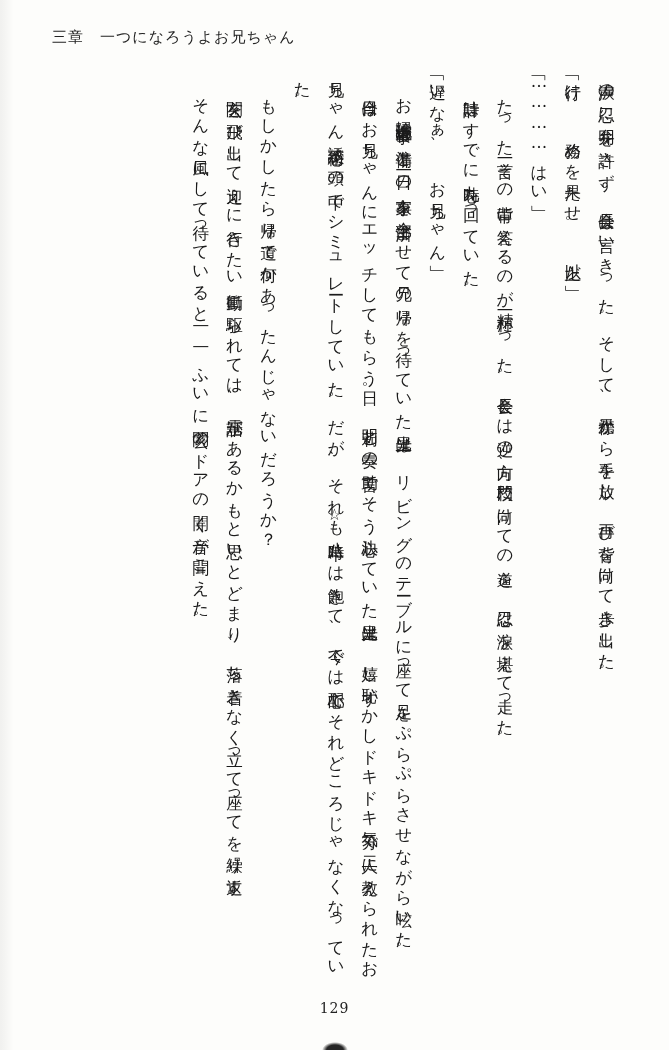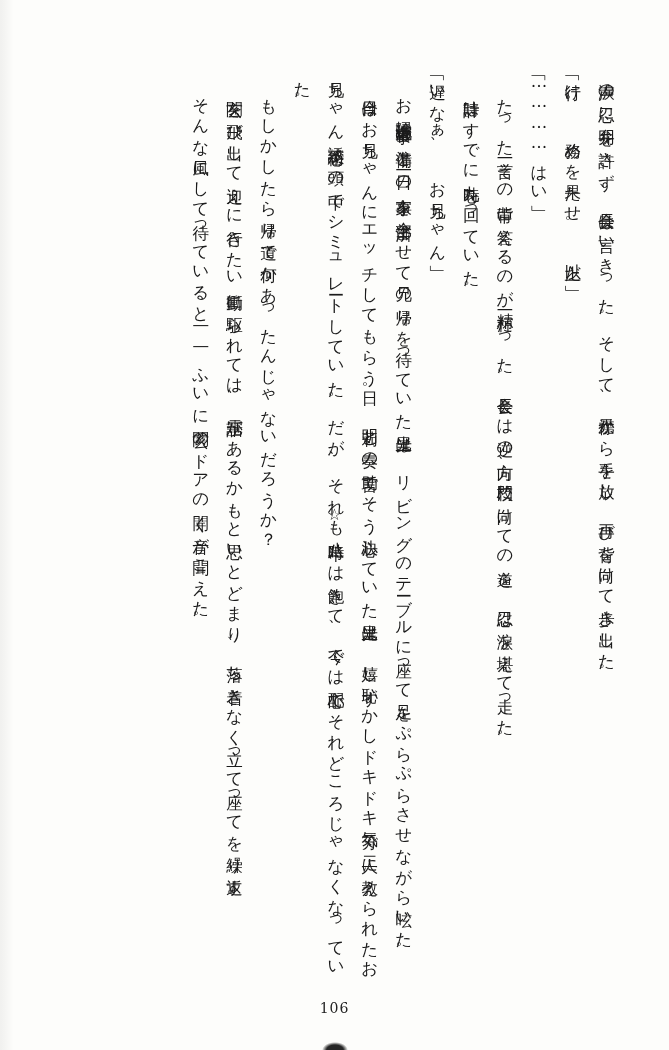--- a/index.html
+++ b/index.html
@@ -103,33 +103,34 @@
     pointer-events: none;
   }
 </style>
 </head>
 <body>
 
 <div class="page">
 
   <div class="paper-edge"></div>
 
+  <div class="running-head">三章　一つになろうよお兄ちゃん</div>
 
   <div class="body-text">
     <p class="noindent">涙声の忍に弁明を許さず、会長は言いきった。そして、襟元から手を放し、再び背を向けて歩き出した。</p>
     <p class="noindent">「行け。　務めを果たせ。　以上だ」</p>
     <p class="noindent">「…………はい」</p>
     <p>たった一言その背中に答えるのが精一杯だった。会長とは逆の方向、校門に向けての道を、忍は涙を堪えて走った。</p>
     <p>時計はすでに九時を回っていた。</p>
     <p class="noindent">「遅いなぁ、　お兄ちゃん」</p>
     <p>お掃除洗濯食事の準備と一日の家事を全部済ませて兄の帰りを待っていた光里は、リビングのテーブルに座って足をぷらぷらさせながら呟いた。</p>
     <p>今日はお兄ちゃんにエッチしてもらう日。　明莉と奏の助言でそう決心していた光里は、嬉し恥ずかしドキドキ気分で二人に教えられたお兄ちゃん誘惑術を頭の中でシミュレートしていた。だが、それも八時半には飽きて、今では心配でそれどころじゃなくなっていた。</p>
     <p>もしかしたら帰り道で何かあったんじゃないだろうか？</p>
     <p>玄関を飛び出して迎えに行きたい衝動に駆られては、電話があるかもと思いとどまり、落ち着きなく立って座ってを繰り返す。</p>
     <p>そんな風にして待っていると——ふいに玄関のドアの開く音が聞こえた。</p>
   </div>
 
   <div class="separator">☆</div>
 
-  <div class="folio">106</div>
+  <div class="folio">129</div>
 
   <div class="edge-mark"></div>
 </div>
 
 </body></html>

